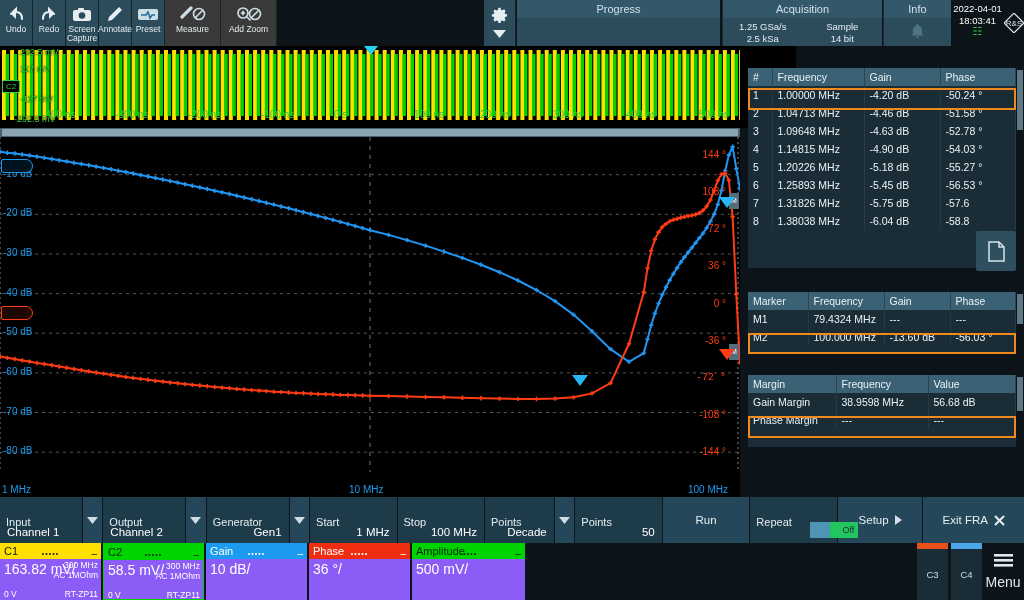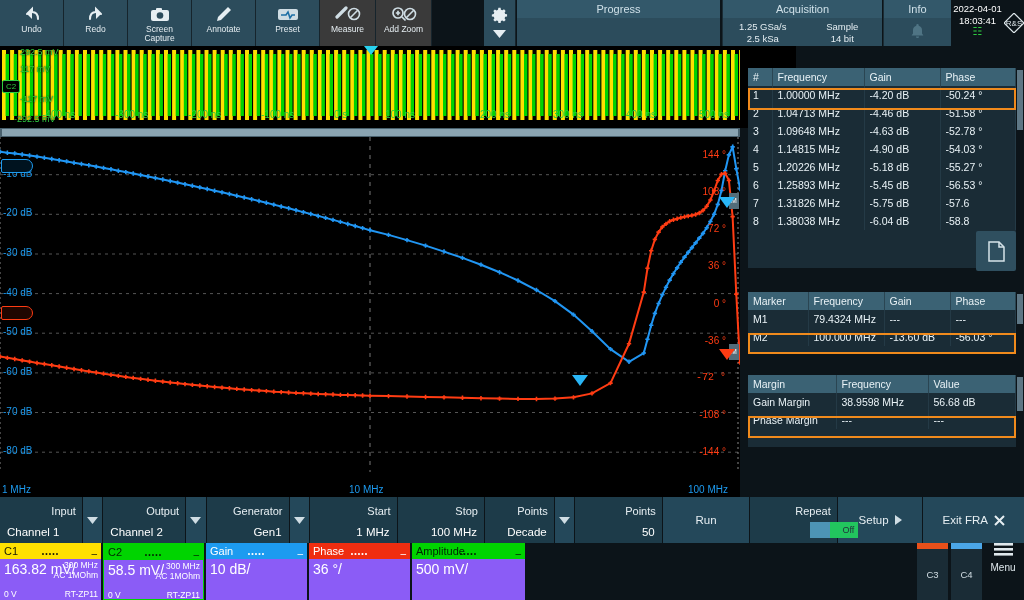--- a/index.html
+++ b/index.html
@@ -3,21 +3,21 @@
 <meta charset="utf-8">
 <style>
   * { box-sizing: border-box; margin:0; padding:0; }
   html,body { width:1024px; height:600px; background:#0c1419; overflow:hidden; }
   body { font-family:"Liberation Sans", sans-serif; color:#dfe8ec; font-size:11px; }
 
   #app { position:relative; width:1024px; height:600px; }
 
   
   .toolbar { position:absolute; left:0; top:0; width:484px; height:46px; background:#131d24; display:flex; }
-  .tb-btn { width:64px; height:46px; background:#2c4c5c; border-right:1px solid #16242c;
+  .tb-btn { width:33px; height:46px; background:#2c4c5c; border-right:1px solid #16242c;
             display:flex; flex-direction:column; align-items:center; justify-content:flex-start;
             padding-top:4px; color:#e6eef2; font-size:8.5px; text-align:center; line-height:1.05; }
   .tb-btn.wide { width:56px; }
   .tb-btn.dim { background:#3a3a3a; }
   .tb-ico { height:20px; display:flex; align-items:center; justify-content:center; margin-bottom:1px; }
   .tb-ico svg { display:block; }
   .tb-lbl { white-space:pre-line; }
   .tb-fill { flex:1; background:#0c1419; }
 
   .gearbox { position:absolute; left:484px; top:0; width:32px; height:46px; background:#2c4c5c;
@@ -87,21 +87,21 @@
   .tbl td { color:#e9f2f6; padding:3px 5px; border-right:1px solid #243a46; }
   .selrow { position:absolute; border:2px solid #f08a1c; pointer-events:none; }
   .docbtn { position:absolute; width:40px; height:40px; background:#2f4f5f; display:flex;
             align-items:center; justify-content:center; border-radius:2px; }
   .rscroll { position:absolute; width:8px; background:#0c1419; }
   .rscroll .knob { position:absolute; left:1px; width:6px; background:#5e7785; }
 
   
   .fra { position:absolute; left:0; top:497px; width:1024px; height:46px; background:#0c1419; display:flex; }
   .fcell { position:relative; height:46px; background:#1d3b49; border-right:1px solid #0c1419;
-           padding:8px 6px; color:#e6eef2;text-align:right; }
+           padding:19px 6px; color:#e6eef2; }
   .fcell .ft { font-size:11px; }
   .fcell .fv { position:absolute; right:7px; bottom:5px; font-size:11.5px; color:#ffffff; }
   .fcell .fvl { position:absolute; left:7px; bottom:5px; font-size:11.5px; color:#ffffff; }
   .fdrop { width:22px; height:46px; background:#24485a; border-right:1px solid #0c1419;
            display:flex; align-items:center; justify-content:center; }
   .fbtn { height:46px; background:#24485a; border-right:1px solid #0c1419; color:#e6eef2;
           display:flex; align-items:center; justify-content:center; font-size:11.5px; gap:6px; }
   .toggle { position:absolute; left:60px; bottom:5px; width:48px; height:16px; background:#22c55e; }
   .toggle .tk { position:absolute; left:0; top:0; width:20px; height:16px; background:#4d94b5; }
   .toggle .tl { position:absolute; right:4px; top:0; line-height:16px; font-size:9px; color:#22333c; }
@@ -114,21 +114,21 @@
   .ch .big { font-size:14px; }
   .dots { position:absolute; left:50%; transform:translateX(-50%); top:3px; font-size:7px; letter-spacing:1px; }
   .minus { position:absolute; right:4px; top:3px; font-size:10px; }
   .ch .r1 { position:absolute; right:3px; top:2px; text-align:right; font-size:8.5px; line-height:1.15; }
   .ch .b1 { position:absolute; left:4px; bottom:1px; font-size:8.5px; }
   .ch .b2 { position:absolute; right:3px; bottom:1px; font-size:8.5px; }
   .cslot { position:relative; width:31px; height:57px; margin-left:3px; background:#1a2c36; }
   .cslot .top { position:absolute; left:0; top:0; width:100%; height:6px; }
   .cslot .lb { position:absolute; left:0; right:0; top:26px; text-align:center; font-size:9.5px; color:#cfdbe1; }
   .menu { position:relative; width:42px; height:57px; display:flex; flex-direction:column;
-          align-items:center; justify-content:flex-start; color:#dfe8ec; font-size:10px; gap:2px; }
+          align-items:center; justify-content:center; color:#dfe8ec; font-size:14px; gap:2px; }
 </style>
 </head>
 <body>
 
 <div id="app">
 
   <div class="toolbar">
     <div class="tb-btn">
       <span class="tb-ico">
         <svg width="18" height="16" viewBox="0 0 18 16">
@@ -444,21 +444,21 @@
     <div class="wv-lbl" style="left:14px;top:68px;">-292.5 mV</div>
     <div class="c2badge">C2</div>
     <div class="trigmark"></div>
     <div class="tabadge">TA</div>
     <div id="wftimes">
         <div class="wv-tlbl" style="left:42px;top:63px;">-400 ns</div>
         <div class="wv-tlbl" style="left:115px;top:63px;">-300 ns</div>
         <div class="wv-tlbl" style="left:188px;top:63px;">-200 ns</div>
         <div class="wv-tlbl" style="left:261px;top:63px;">-100 ns</div>
         <div class="wv-tlbl" style="left:334px;top:63px;">0 s</div>
-        <div class="wv-tlbl" style="left:385px;top:63px;">100 ns</div>
+        <div class="wv-tlbl" style="left:414px;top:63px;">100 ns</div>
         <div class="wv-tlbl" style="left:480px;top:63px;">200 ns</div>
         <div class="wv-tlbl" style="left:553px;top:63px;">300 ns</div>
         <div class="wv-tlbl" style="left:626px;top:63px;">400 ns</div>
         <div class="wv-tlbl" style="left:699px;top:63px;">500 ns</div>
       </div>
   </div>
   <div class="wave-scroll">
       <div class="knob"></div>
     </div>
 

